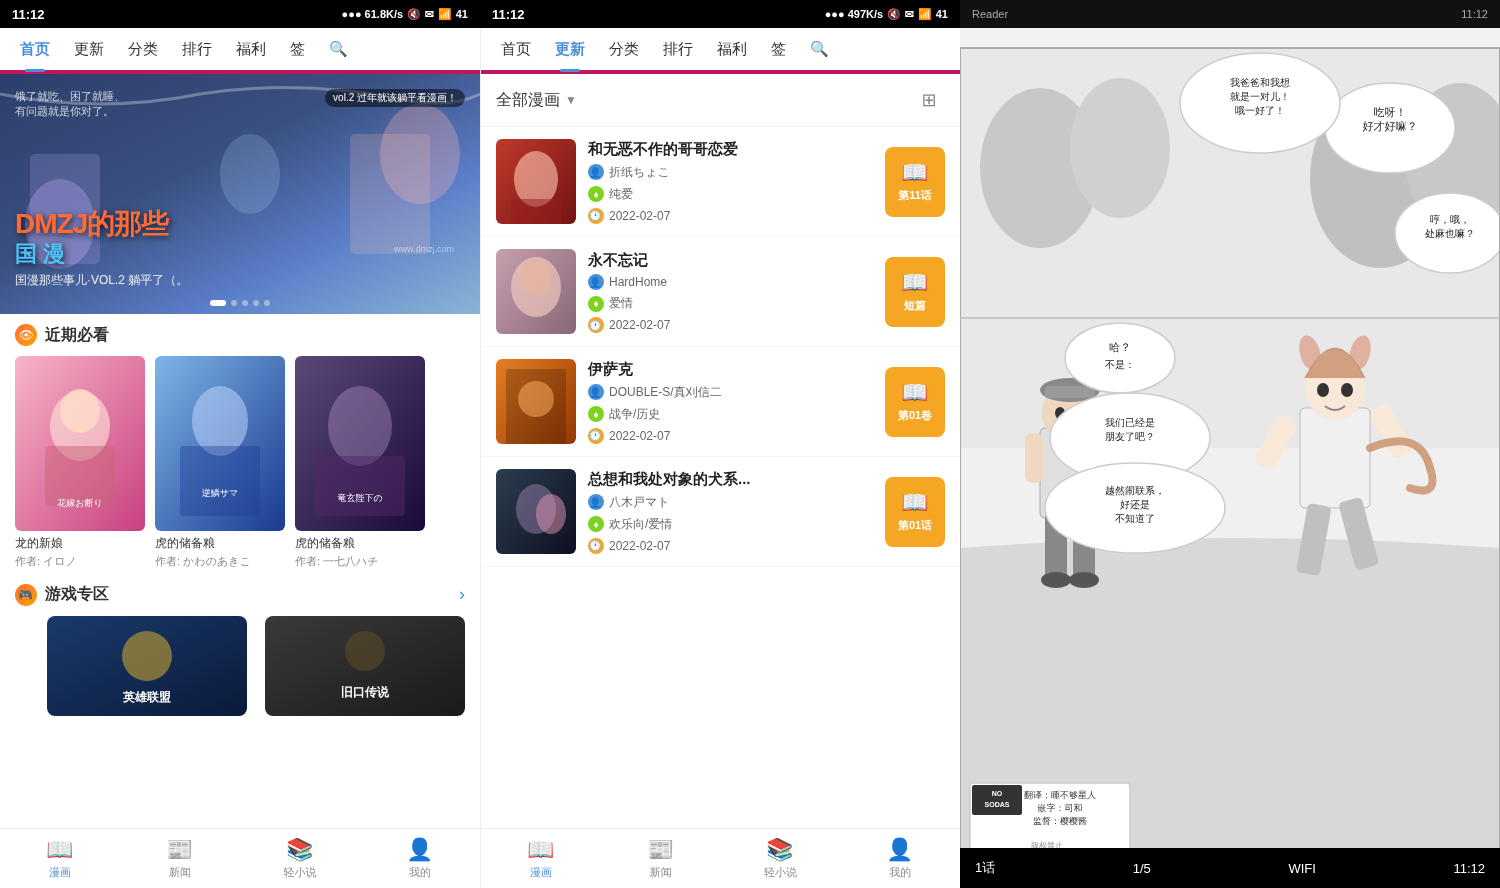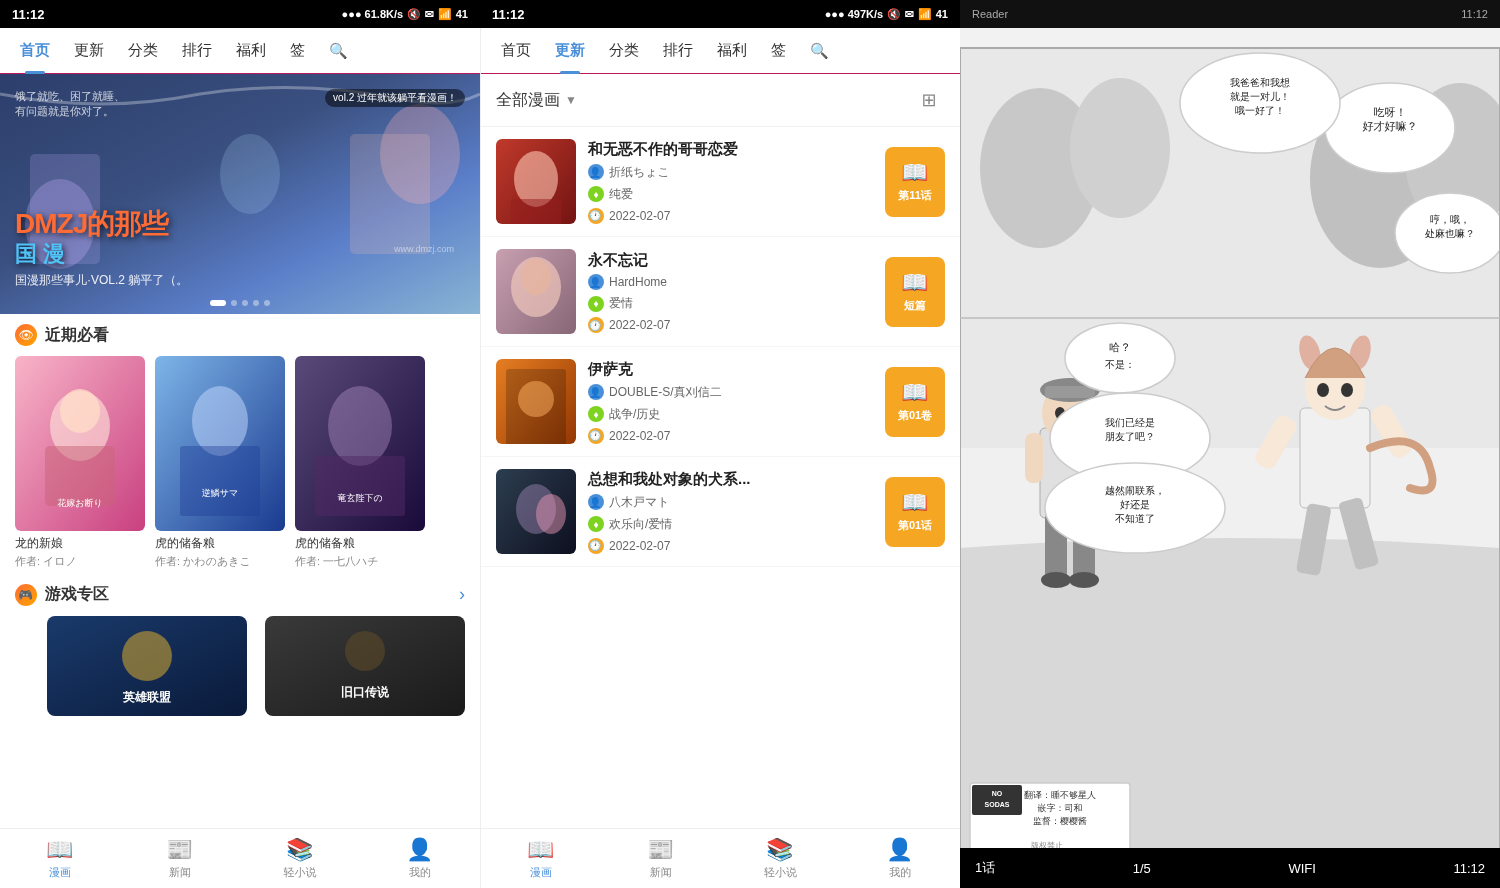--- a/index.html
+++ b/index.html
@@ -60,21 +60,21 @@
       gap: 4px;
       align-items: center;
       font-size: 11px;
     }
 
     
     .nav-tabs {
       display: flex;
       align-items: center;
       height: 46px;
-      border-bottom: 1px solid #be185d;
+      border-bottom: 4px solid #be185d;
       background: #fff;
       padding: 0 8px;
       flex-shrink: 0;
     }
     .nav-tab {
       padding: 0 12px;
       height: 46px;
       display: flex;
       align-items: center;
       justify-content: center;

